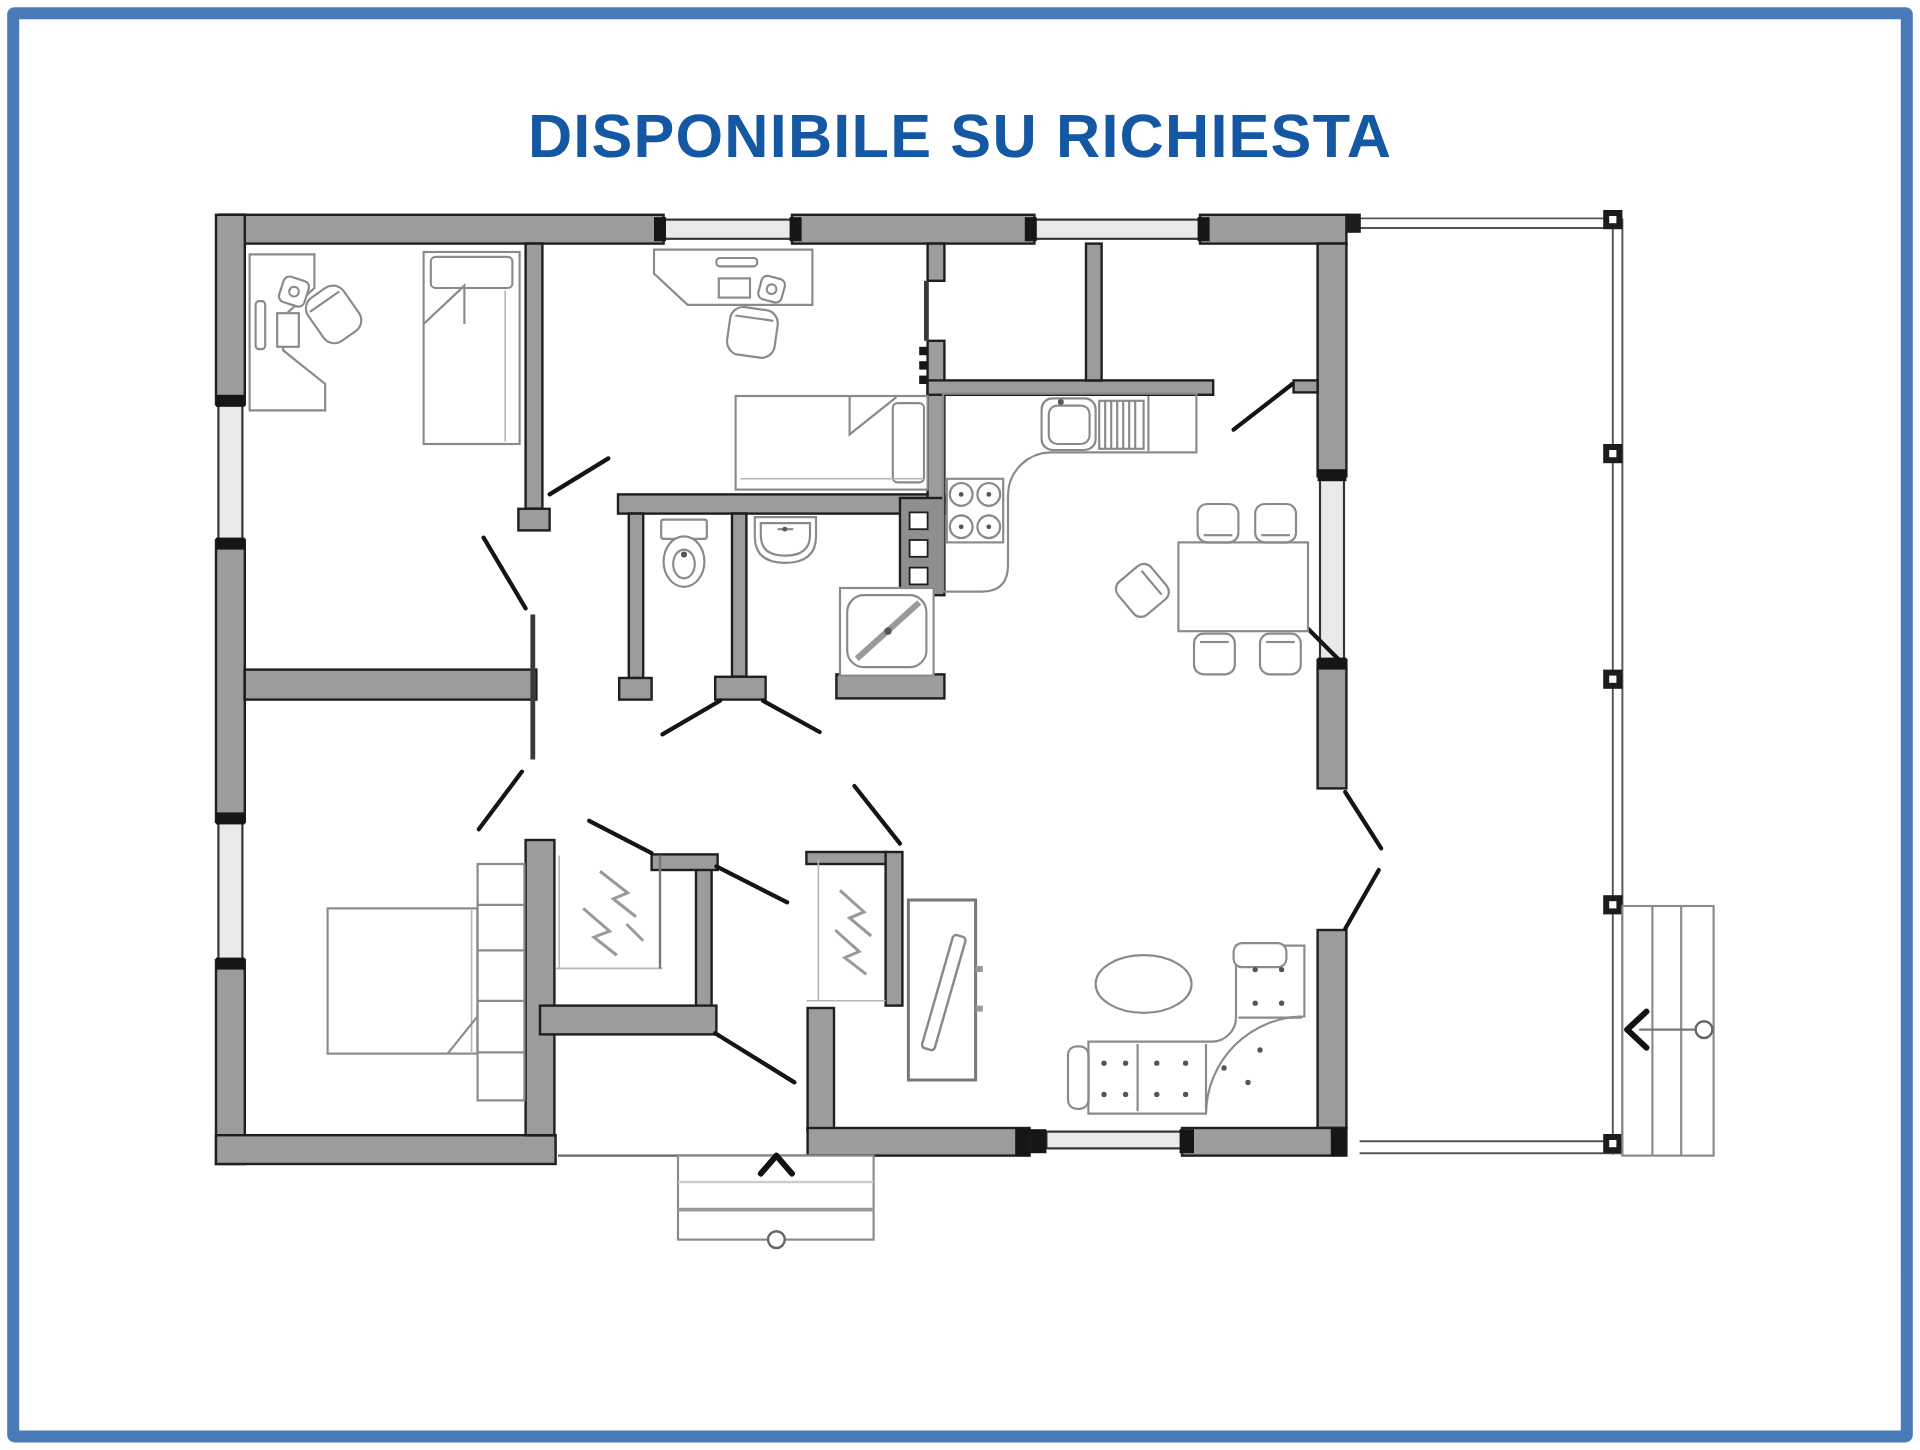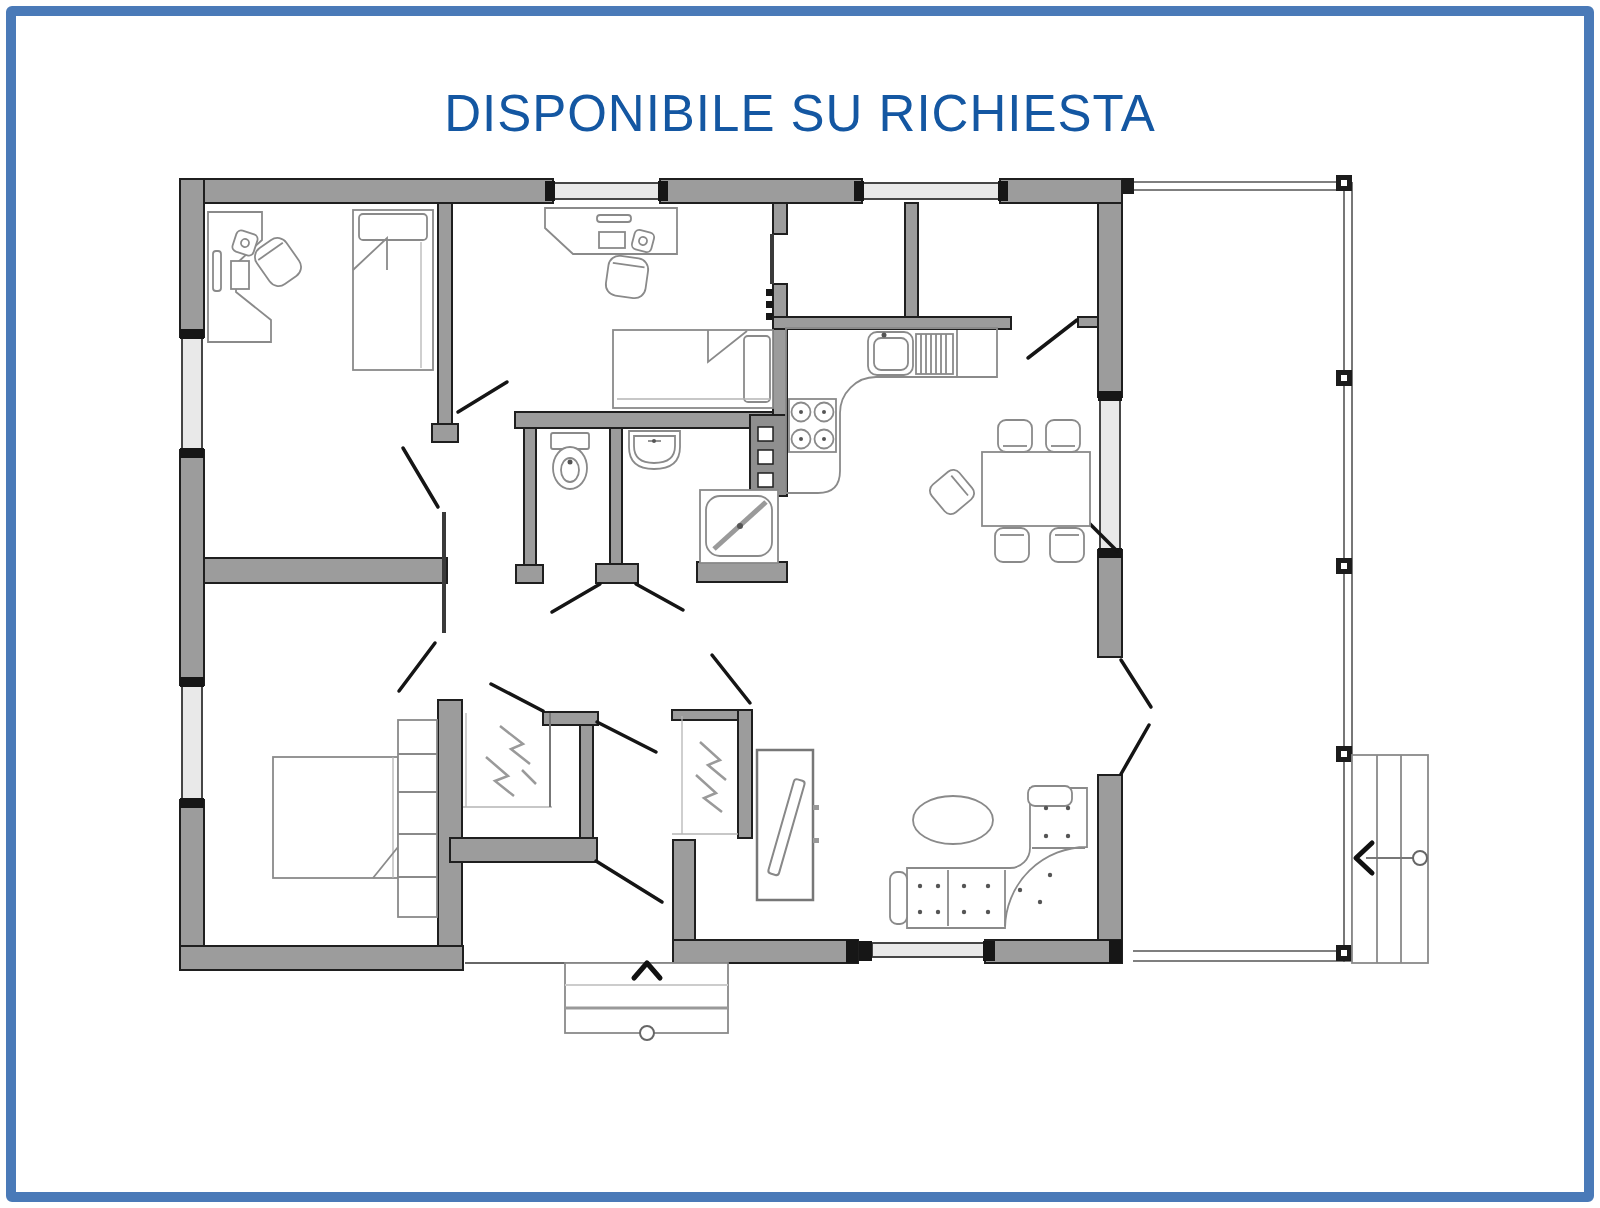--- a/index.html
+++ b/index.html
@@ -5,21 +5,21 @@
   :root{
     --frame:#4a7ab8; --bg:#ffffff; --title:#1457a2;
     --wall-fill:#9c9c9c; --wall-stroke:#1f1f1f;
     --win-fill:#e9e9e9; --door:#151515; --furn:#8a8a8a;
   }
   html,body{margin:0;padding:0;background:#fff;}
   .stage{position:relative;width:1600px;height:1208px;background:var(--bg);overflow:hidden;
          font-family:"Liberation Sans", sans-serif;}
   .frame{position:absolute;inset:6px;border:10px solid var(--frame);border-radius:6px;pointer-events:none;}
   .title{position:absolute;top:84px;left:0;width:100%;text-align:center;
-         font-size:51px;font-weight:normal;letter-spacing:1px;color:var(--title);}
+         font-size:51px;font-weight:bold;letter-spacing:1px;color:var(--title);}
   svg{position:absolute;left:0;top:0;}
   .wall{fill:var(--wall-fill);stroke:var(--wall-stroke);stroke-width:2;}
   .cap{fill:#161616;}
   .win{fill:var(--win-fill);stroke:#333;stroke-width:1.8;}
   .door{stroke:var(--door);stroke-width:3.5;stroke-linecap:round;fill:none;}
   .leaf{stroke:#3a3a3a;stroke-width:4;stroke-linecap:butt;}
   .furn{fill:#ffffff;stroke:var(--furn);stroke-width:1.8;}
   .furnl{fill:none;stroke:var(--furn);stroke-width:1.8;}
   .thinl{fill:none;stroke:#b5b5b5;stroke-width:1.3;}
   .porchline{stroke:#555;stroke-width:1.6;fill:none;}

